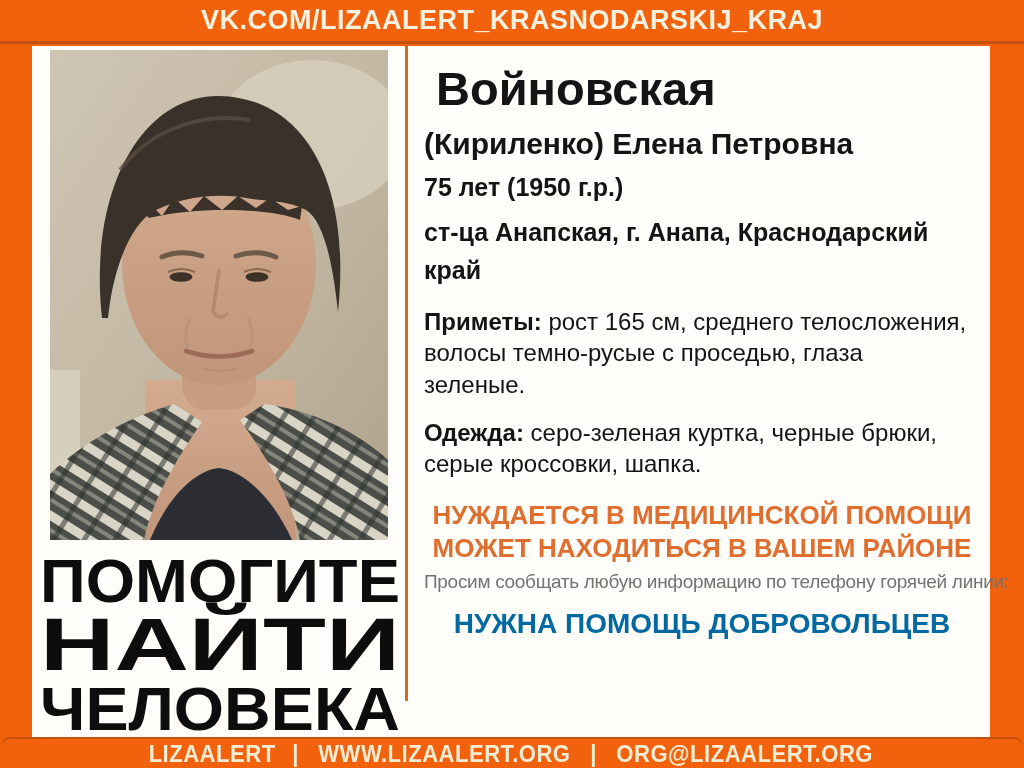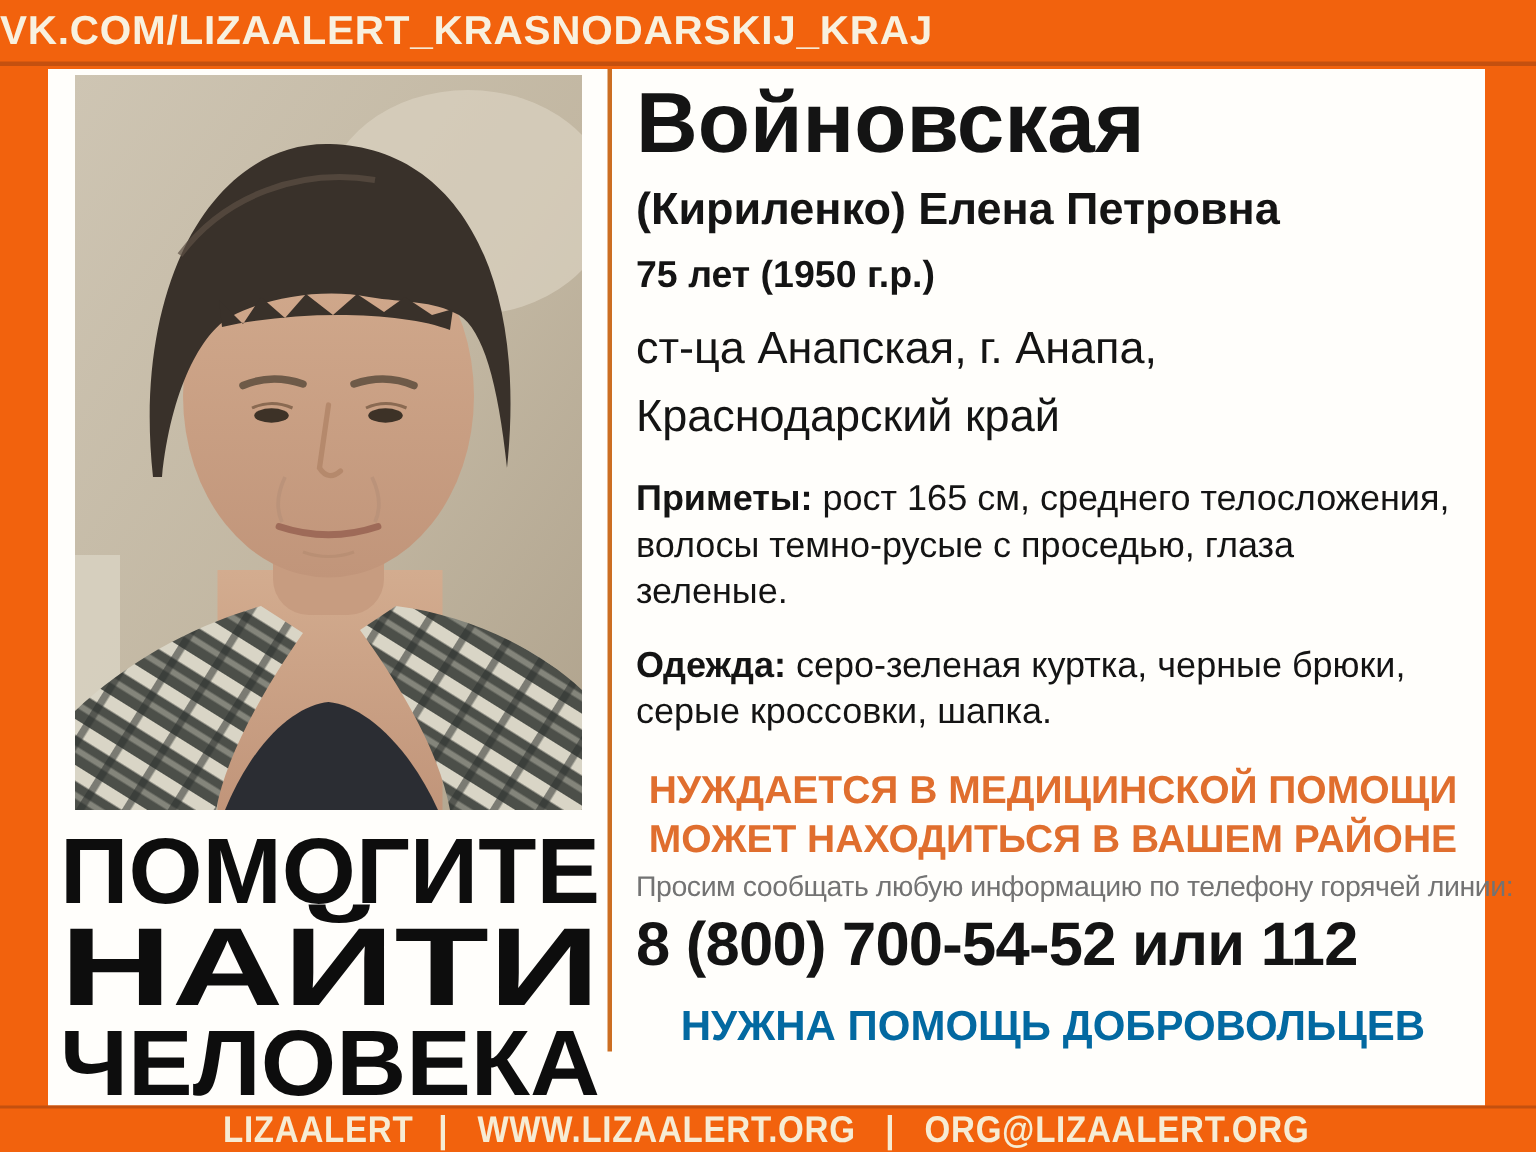--- a/index.html
+++ b/index.html
@@ -5,30 +5,30 @@
   html,body{margin:0;padding:0;}
   body{
     width:1024px;height:768px;position:relative;overflow:hidden;
     background:#F2620D;
     font-family:"Liberation Sans", sans-serif;
     -webkit-font-smoothing:antialiased;
   }
   
   .top-bar{
     position:absolute;left:0;top:0;width:1024px;height:44px;
-    display:flex;align-items:center;justify-content:flex-start;
+    display:flex;align-items:center;justify-content:center;
     box-sizing:border-box;border-bottom:3px solid #C4500F;
   }
   .top-bar .url{
     color:#F8F1DF;font-weight:bold;font-size:27px;letter-spacing:.5px;
   }
   .bottom-bar{
     position:absolute;left:0;bottom:0;width:1024px;height:31px;
     display:flex;align-items:center;justify-content:center;gap:14px;
-    box-sizing:border-box;border-top:2px solid #C4500F;
+    box-sizing:border-box;border-top:2px solid #C4500F;border-radius:11px;
   }
   .bottom-bar span{
     color:#F6ECD4;font-weight:bold;font-size:23px;letter-spacing:.5px;
     transform:scale(.96,1.08);
   }
   
   .sheet{
     position:absolute;left:32px;top:46px;width:958px;height:691px;
     background:#FFFEFB;
   }
@@ -44,24 +44,24 @@
   .slogan{
     position:absolute;left:4px;top:500px;width:368px;height:188px;
   }
   .slogan text{
     font-family:"Liberation Sans", sans-serif;font-weight:bold;fill:#0D0D0D;
   }
   
   .right-col{
     position:absolute;left:392px;top:6px;width:556px;color:#141414;
   }
-  .surname{font-size:57px;font-weight:bold;line-height:1.08;margin:0;}
+  .surname{font-size:47px;font-weight:bold;line-height:1.08;margin:12px;}
   .fullname{font-size:30px;font-weight:bold;line-height:1.15;margin:9px 0 0 0;}
   .age{font-size:25px;font-weight:bold;margin:12px 0 0 0;}
-  .loc{font-size:30px;font-weight:normal;line-height:1.5;margin:12px 0 12px 0;width:520px;}
+  .loc{font-size:25px;font-weight:bold;line-height:1.5;margin:12px 0 12px 0;width:520px;}
   .circ{font-size:25px;font-weight:bold;line-height:1.3;margin:14px 0 0 0;width:520px;}
   .para{font-size:24px;line-height:1.3;margin:17px 0 0 0;width:545px;}
   .para b{font-weight:bold;margin-top:36px;}
   .alert-caps{
     color:#E06E2E;font-weight:bold;font-size:26px;line-height:1.18;
     text-align:center;margin:21px 0 0 0;white-space:nowrap;
   }
   .hotline-note{
     font-size:19px;color:#737373;margin:7px 0 0 0;white-space:nowrap;letter-spacing:-.3px;
   }
@@ -148,21 +148,20 @@
     <h1 class="surname">Войновская</h1>
     <div class="fullname">(Кириленко) Елена Петровна</div>
     <div class="age">75 лет (1950 г.р.)</div>
     <div class="loc">ст-ца Анапская, г. Анапа, Краснодарский край</div>
     <p class="para"><b>Приметы:</b> <span>рост 165 см, среднего телосложения, волосы темно-русые с проседью, глаза зеленые.</span></p>
     <p class="para"><b>Одежда:</b> <span>серо-зеленая куртка, черные брюки, серые кроссовки, шапка.</span></p>
 
     <div class="alert-caps">НУЖДАЕТСЯ В МЕДИЦИНСКОЙ ПОМОЩИ</div>
     <div class="alert-caps" style="margin-top:2px">МОЖЕТ НАХОДИТЬСЯ В ВАШЕМ РАЙОНЕ</div>
     <div class="hotline-note">Просим сообщать любую информацию по телефону горячей линии:</div>
-    <div class="phone">8 (800) 700-54-52 или 112</div>
     <div class="volunteers">НУЖНА ПОМОЩЬ ДОБРОВОЛЬЦЕВ</div>
   </div>
 </div>
 
 <div class="bottom-bar">
   <span>LIZAALERT</span>
   <span>|</span>
   <span>WWW.LIZAALERT.ORG</span>
   <span>|</span>
   <span>ORG@LIZAALERT.ORG</span>

